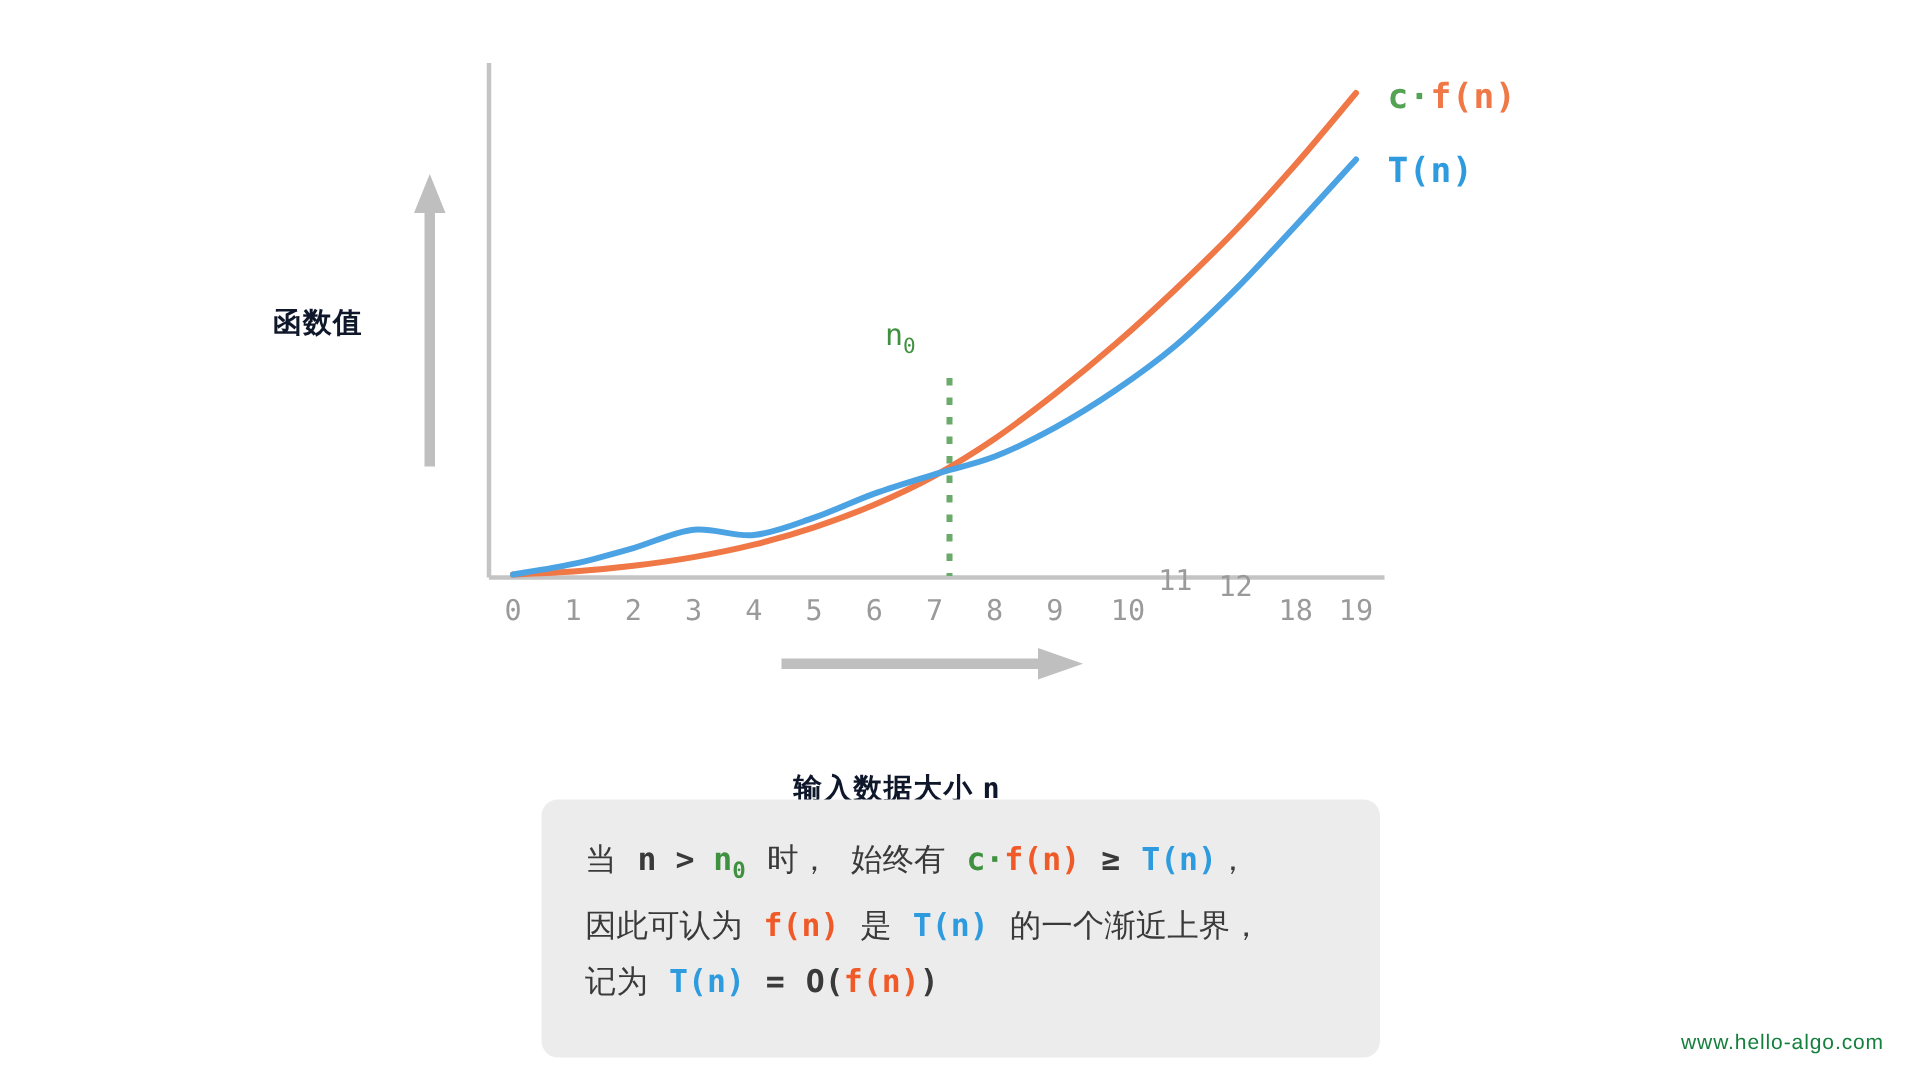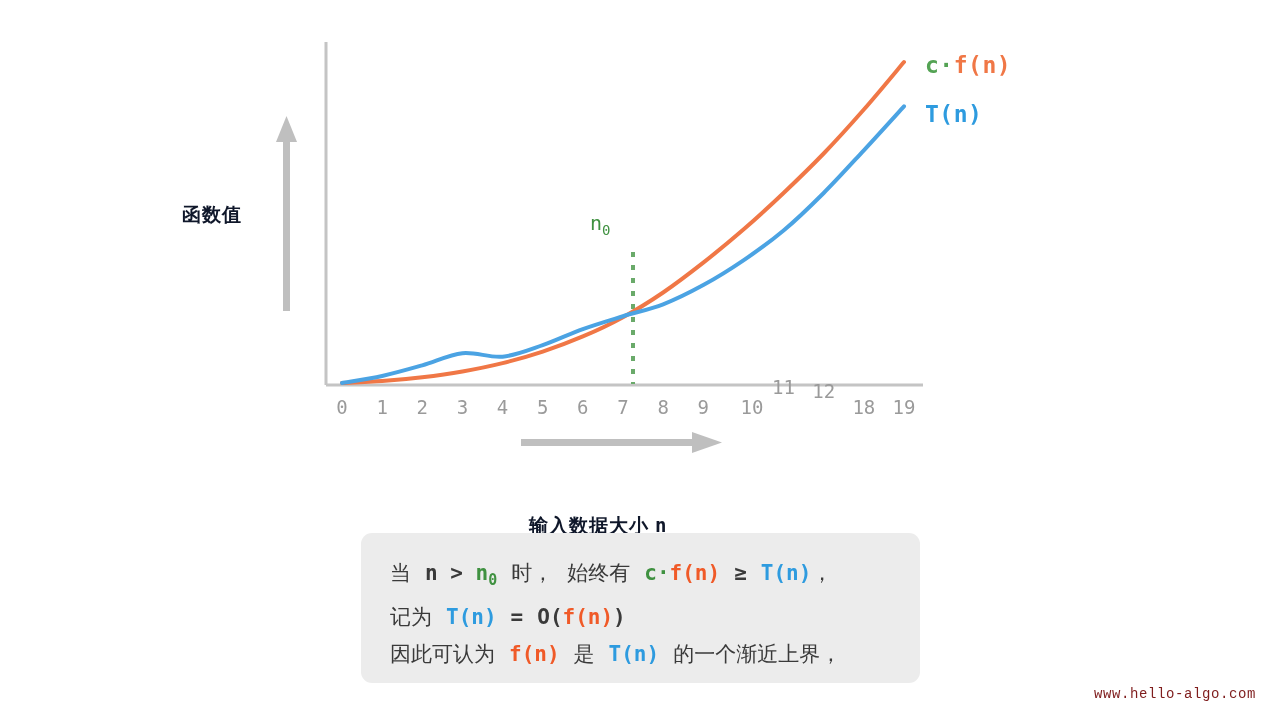--- a/index.html
+++ b/index.html
@@ -96,21 +96,21 @@
     font-size: 14px;
     vertical-align: sub;
   }
 
   
   #conclusion-box {
     position: absolute;
     left: 361px;
     top: 533px;
     width: 559px;
-    height: 150px;
+    height: 172px;
     background: #ececec;
     border-radius: 11px;
   }
   #conclusion-text {
     position: absolute;
     left: 29px;
     top: 22px;
     font-size: 21px;
     line-height: 37px;
     color: #3a3a3a;
@@ -123,23 +123,23 @@
     font-weight: 700;
   }
   .sp2 { display: inline-block; width: 14px; }
   .sub0 { font-size: 15px; vertical-align: sub; }
 
   
   #watermark {
     position: absolute;
     right: 24px;
     bottom: 18px;
-    font-family: Liberation Mono, monospace;
+    font-family: Liberation Sans, sans-serif;
     font-size: 14px;
-    color: #7f1d1d;
+    color: #15803d;
     letter-spacing: 0.6px;
   }
 </style>
 </head>
 <body>
 
 <div id="stage">
 
   <svg id="chart-svg" viewBox="0 0 1280 720">
 
@@ -199,25 +199,25 @@
   </div>
 
   <div id="conclusion-box">
     <div id="conclusion-text">
 
       <span class="ln">
         <span>当</span><span class="sp2"></span><span class="mono">n &gt; </span><span class="mono" style="color:#3f9140">n</span><span class="mono sub0" style="color:#3f9140">0</span><span class="sp2"></span><span>时，</span><span class="sp2"></span><span>始终有</span><span class="sp2"></span><span class="mono" style="color:#3f9140">c·</span><span class="mono" style="color:#f05a28">f(n)</span><span class="sp2"></span><span class="mono">≥</span><span class="sp2"></span><span class="mono" style="color:#2e9bdf">T(n)</span><span>，</span>
       </span>
 
       <span class="ln">
+        <span>因此可认为</span><span class="sp2"></span><span class="mono" style="color:#f05a28">f(n)</span><span class="sp2"></span><span>是</span><span class="sp2"></span><span class="mono" style="color:#2e9bdf">T(n)</span><span class="sp2"></span><span>的一个渐近上界，</span>
+      </span>
+
+      <span class="ln">
         <span>记为</span><span class="sp2"></span><span class="mono" style="color:#2e9bdf">T(n)</span><span class="sp2"></span><span class="mono">=</span><span class="sp2"></span><span class="mono">O(</span><span class="mono" style="color:#f05a28">f(n)</span><span class="mono">)</span>
       </span>
 
-      <span class="ln">
-        <span>因此可认为</span><span class="sp2"></span><span class="mono" style="color:#f05a28">f(n)</span><span class="sp2"></span><span>是</span><span class="sp2"></span><span class="mono" style="color:#2e9bdf">T(n)</span><span class="sp2"></span><span>的一个渐近上界，</span>
-      </span>
-
     </div>
   </div>
 
   <div id="watermark">www.hello-algo.com</div>
 
 </div>
 
 </body></html>

